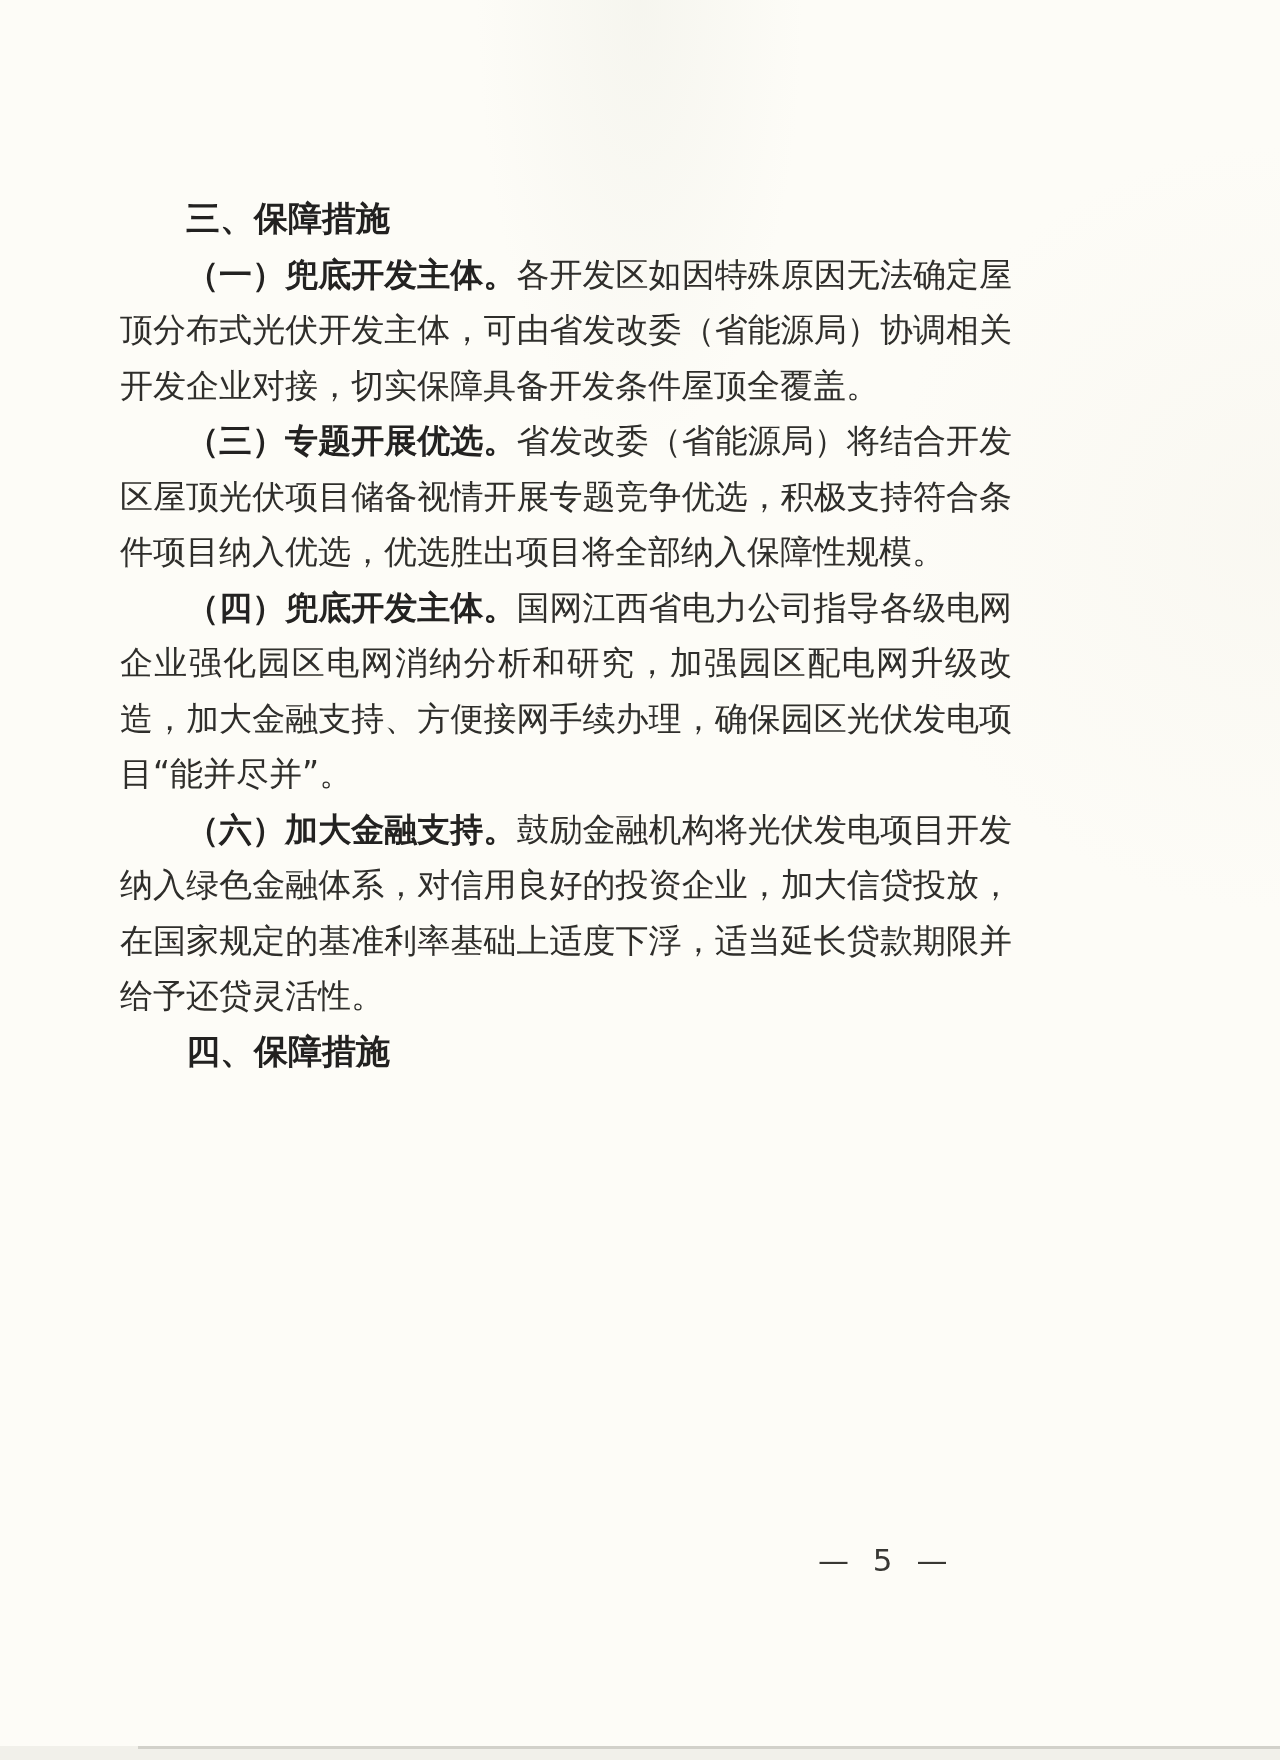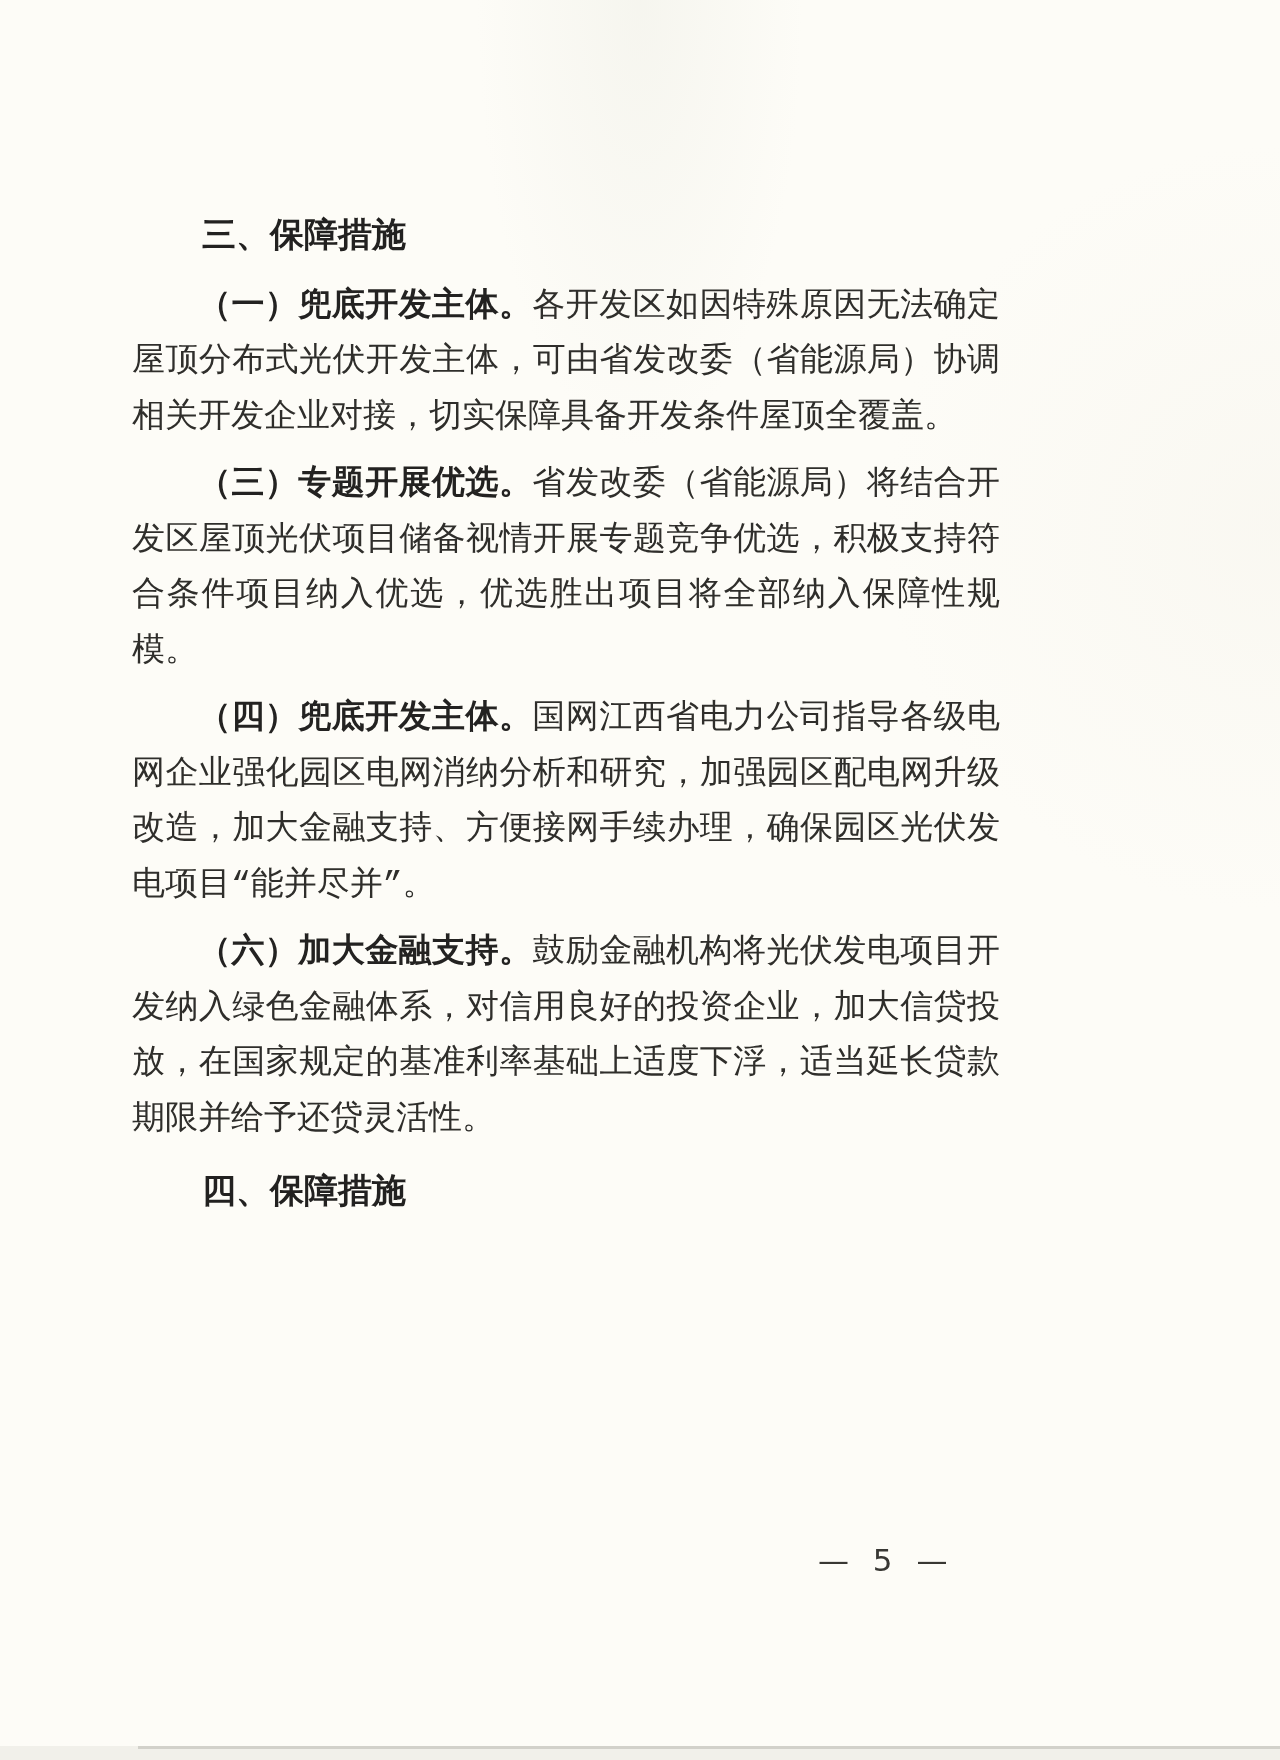--- a/index.html
+++ b/index.html
@@ -31,34 +31,33 @@
     left: 120px;
     top: 191px;
     width: 892px;
     font-size: 33px;
     line-height: 55.5px;
     color: #2f2e2b;
     text-align: justify;
     letter-spacing: 0;
   }
   .content h2 {
-    margin: 16px;
+    margin: 0;
     padding: 0;
     font-size: 34px;
     line-height: 55.5px;
     font-weight: 700;
     color: #222120;
     text-indent: 66px;
     text-align: left;
   }
   .content p.para {
-    margin: 12px;
+    margin: 0;
     padding: 0;
     text-indent: 66px;
-    font-family: Liberation Mono, monospace;
   }
   .lead {
     font-weight: 600;
     color: #232221;
   }
   .pageno {
     position: absolute;
     top: 1542px;
     left: 818px;
     font-size: 31px;

